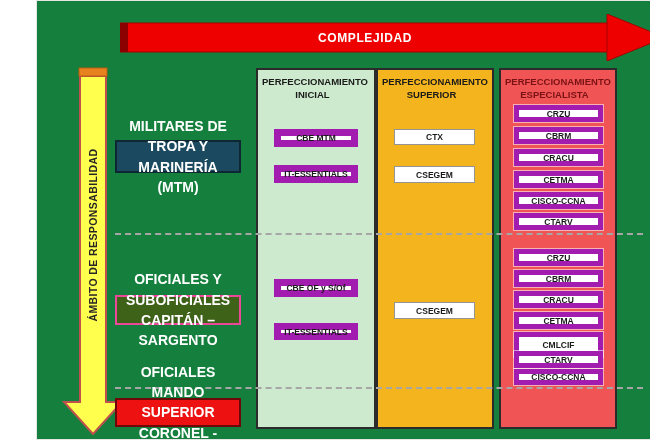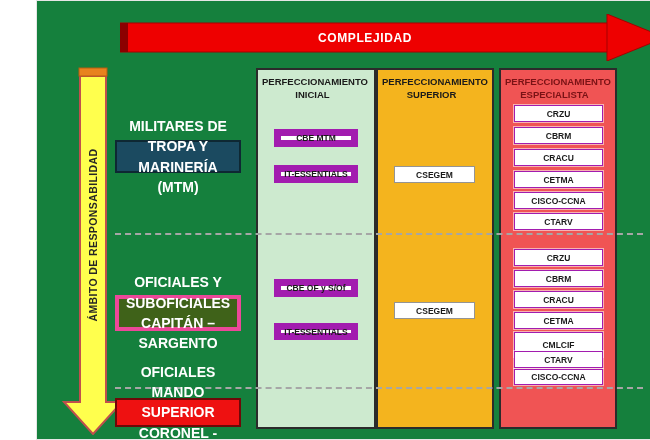--- a/index.html
+++ b/index.html
@@ -31,30 +31,30 @@
   
   .dash{position:absolute;left:78px;width:528px;height:0;border-top:2px dashed #a6a6a6;z-index:3;}
   .dash1{top:232px;}
   .dash2{top:386px;}
 
   
   .rowlab{position:absolute;left:78px;width:126px;box-sizing:border-box;
     display:flex;align-items:center;justify-content:center;text-align:center;
     color:#ffffff;font-weight:bold;font-size:14px;line-height:1.45;padding:2px 4px;z-index:4;}
   .rowlab.navy{top:139px;height:33px;background:#1b4a60;border:2px solid #0e2833;}
-  .rowlab.green{top:294px;height:36px;background:#3f6219;border:4px solid #ec4899;}
+  .rowlab.green{top:294px;height:30px;background:#3f6219;border:2px solid #ec4899;}
   .rowlab.red{top:397px;height:29px;background:#ee1111;border:2px solid #6e0808;}
 
   
   .course{position:absolute;box-sizing:border-box;background:#ffffff;
     display:flex;align-items:center;justify-content:center;
     font-size:8.5px;font-weight:bold;color:#1a1a1a;z-index:5;white-space:nowrap;}
   .cA{left:237px;width:84px;border:7px solid #a21caf;}
   .cB{left:357px;width:81px;border:1px solid #949494;}
-  .cC{left:477px;width:89px;border:1px solid #a21caf;box-shadow:0 0 0 1px rgba(255,255,255,.55);}
+  .cC{left:477px;width:89px;border:5px solid #a21caf;box-shadow:0 0 0 1px rgba(255,255,255,.55);}
 </style>
 </head>
 <body>
 
 <div class="canvas">
 
   <div class="h-arrow">
     <svg width="546" height="47" viewBox="0 0 546 47">
       <rect x="0" y="9" width="489" height="29" fill="#ee0000" stroke="#a50000" stroke-width="1"></rect>
       <rect x="0" y="9" width="8" height="29" fill="#8b0000"></rect>
@@ -84,20 +84,21 @@
   <div class="dash dash1"></div>
   <div class="dash dash2"></div>
 
   <div class="rowlab navy">MILITARES DE TROPA Y MARINERÍA (MTM)</div>
   <div class="rowlab green">OFICIALES Y SUBOFICIALES CAPITÁN – SARGENTO</div>
   <div class="rowlab red">OFICIALES MANDO SUPERIOR CORONEL - COMANDANTE</div>
 
   <div class="course cA" style="top:128px;height:18px;">CBE MTM</div>
   <div class="course cA" style="top:164px;height:18px;">IT-ESSENTIALS</div>
 
+  <div class="course cB" style="top:128px;height:16px;">CTX</div>
   <div class="course cB" style="top:165px;height:17px;">CSEGEM</div>
 
   <div class="course cC" style="top:104px;height:17px;">CRZU</div>
   <div class="course cC" style="top:126px;height:17px;">CBRM</div>
   <div class="course cC" style="top:148px;height:17px;">CRACU</div>
   <div class="course cC" style="top:170px;height:17px;">CETMA</div>
   <div class="course cC" style="top:191px;height:17px;">CISCO-CCNA</div>
   <div class="course cC" style="top:212px;height:17px;">CTARV</div>
 
   <div class="course cA" style="top:278px;height:18px;text-align:center;">CBE OF y S/Of</div>

